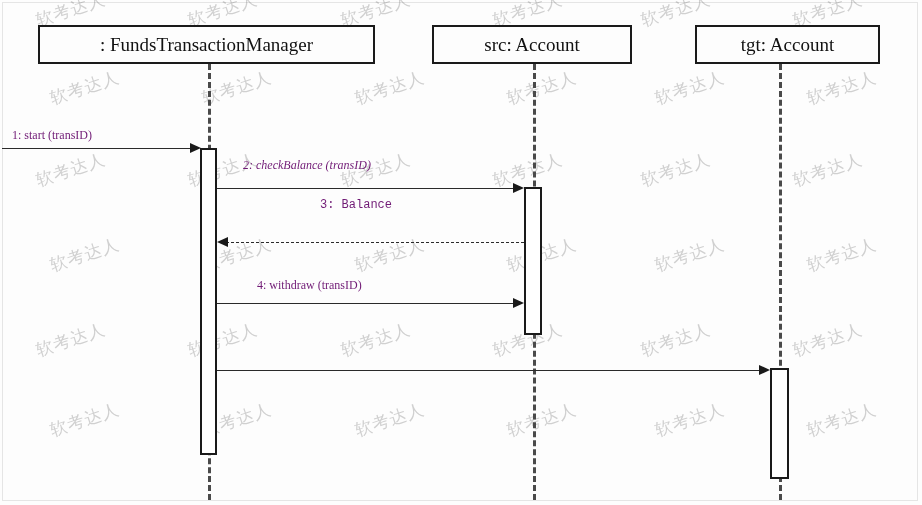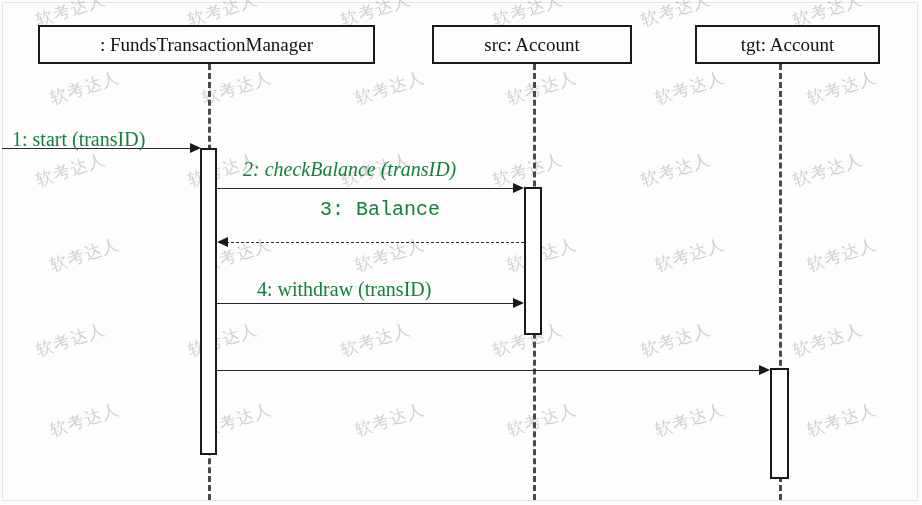--- a/index.html
+++ b/index.html
@@ -87,22 +87,22 @@
     border-bottom: 5px solid transparent;
   }
   .arrow-head.right {
     border-left: 11px solid #1a1a1a;
   }
   .arrow-head.left {
     border-right: 11px solid #1a1a1a;
   }
   .msg-label {
     position: absolute;
-    font-size: 20px;
-    color: #15803d;
+    font-size: 12px;
+    color: #701a75;
     white-space: nowrap;
   }
 </style>
 </head>
 <body>
 
 <div id="canvas">
 
   <div id="scan-edge"></div>
 

